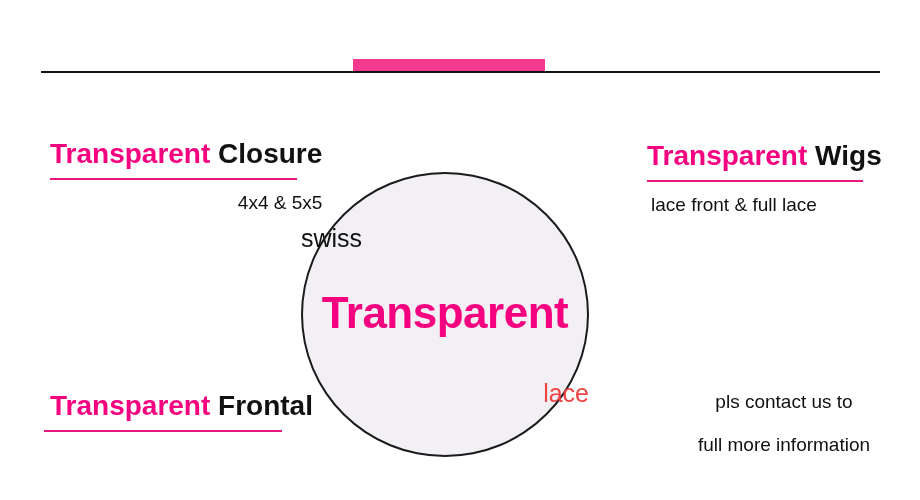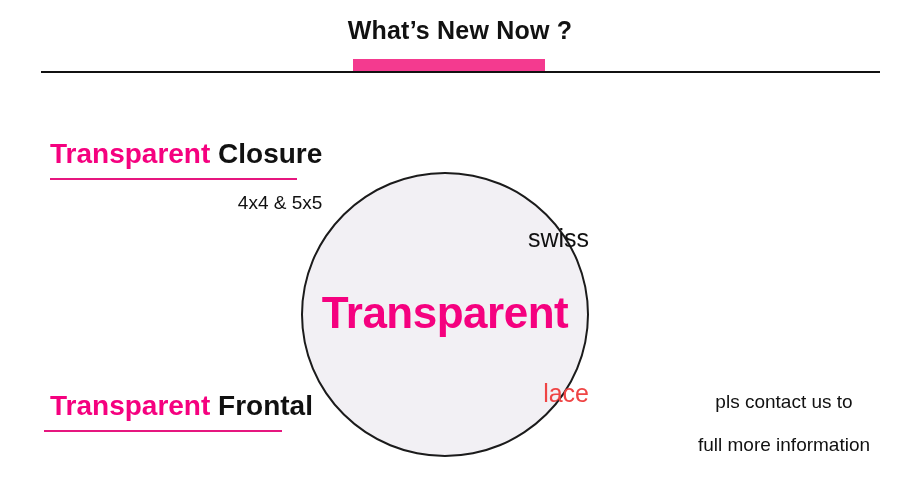--- a/index.html
+++ b/index.html
@@ -128,21 +128,21 @@
     height: 281px;
     border: 2px solid #1b1b1b;
     border-radius: 50%;
     background: #f2f0f4;
   }
   .circle-top-word {
     position: absolute;
     left: 301px;
     top: 224px;
     width: 288px;
-    text-align: right;
+    text-align: left;
     font-size: 25px;
     color: #111111;
   }
   .circle-main-word {
     position: absolute;
     left: 271px;
     top: 291px;
     width: 348px;
     text-align: center;
     font-size: 44px;
@@ -159,34 +159,40 @@
     text-align: right;
     font-size: 25px;
     color: #ef4444;
   }
 </style>
 </head>
 <body>
 
 <div class="page">
 
-  <div class="page-title">What’s New Now ?</div>
 
   <div class="header-accent-bar"></div>
 
   <div class="header-rule"></div>
 
   <div class="block" id="block-closure">
     <div class="block-heading">
       <span class="accent">Transparent</span><span>&nbsp;</span><span>Closure</span>
     </div>
     <div class="block-underline"></div>
     <div class="block-sub">4x4 &amp; 5x5</div>
   </div>
 
+  <div class="block" id="block-wigs">
+    <div class="block-heading">
+      <span class="accent">Transparent</span><span>&nbsp;</span><span>Wigs</span>
+    </div>
+    <div class="block-underline"></div>
+    <div class="block-sub">lace front &amp; full lace</div>
+  </div>
 
   <div class="block" id="block-frontal">
     <div class="block-heading">
       <span class="accent">Transparent</span><span>&nbsp;</span><span>Frontal</span>
     </div>
     <div class="block-underline"></div>
   </div>
 
   <div class="block" id="block-contact">
     <div class="contact-line">pls contact us to</div>

